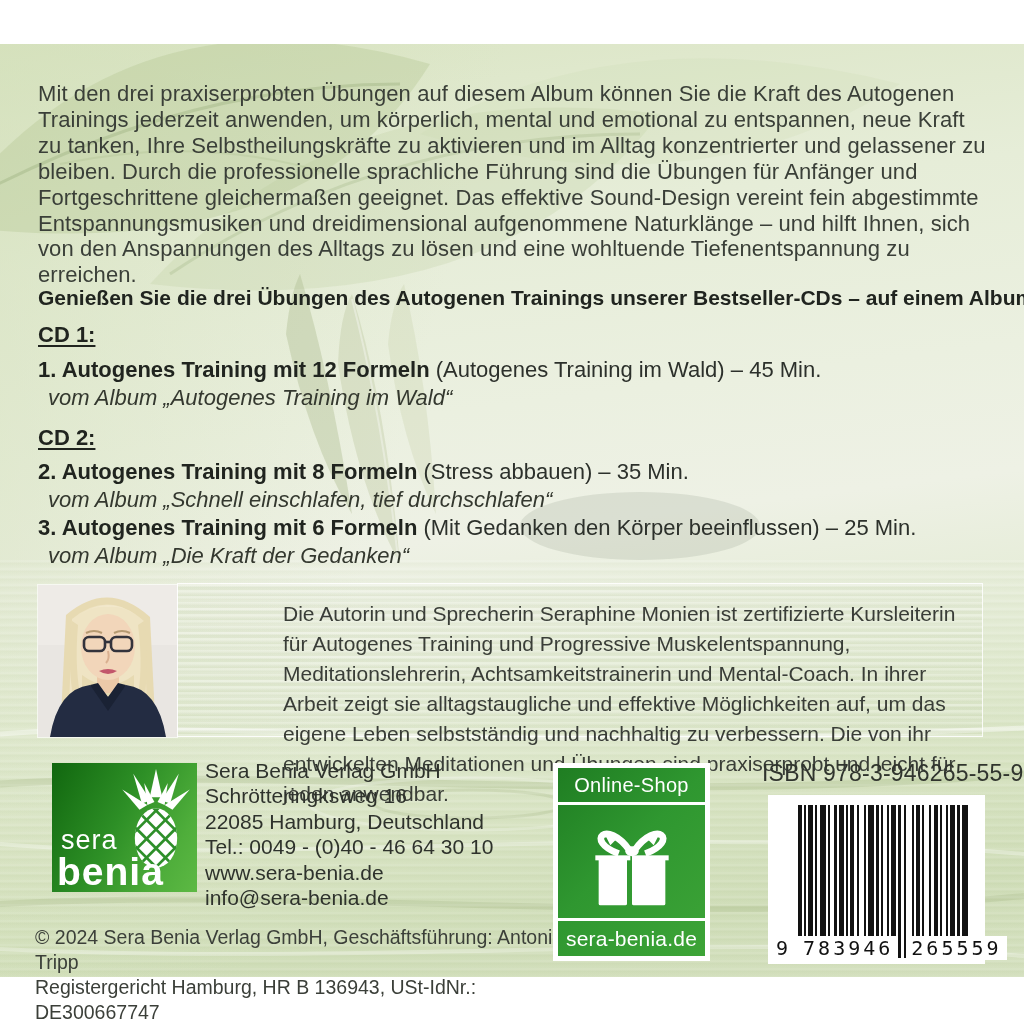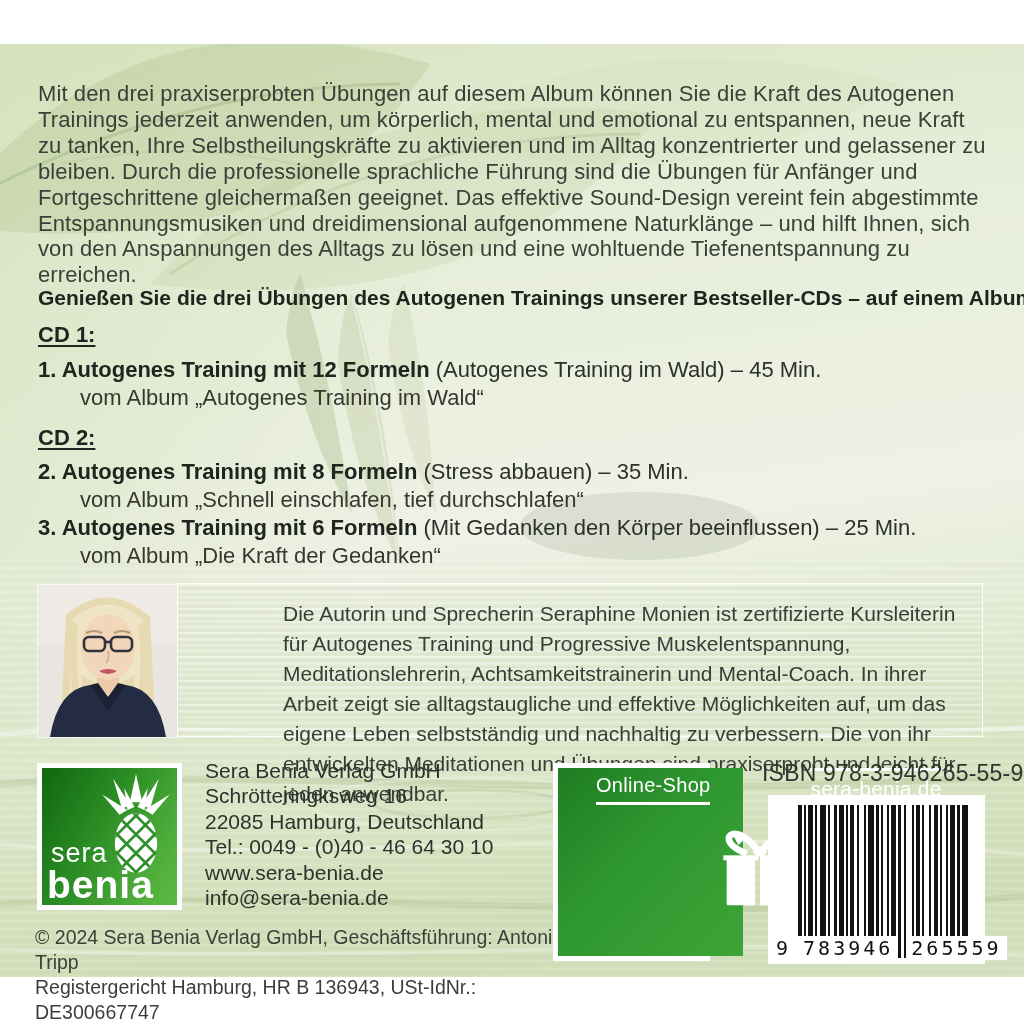--- a/index.html
+++ b/index.html
@@ -38,42 +38,42 @@
   }
   .cd-heading{
     font-size:22px;font-weight:bold;color:#20241f;
     text-decoration:underline;text-underline-offset:3px;
   }
   .cd1{left:38px;top:278px;}
   .cd2{left:38px;top:381px;}
   .track{left:38px;width:970px;font-size:22px;color:#2c302b;line-height:28px;white-space:nowrap;}
   .t1{top:312px;} .t2{top:414px;} .t3{top:470px;}
   .track .tb{font-weight:bold;color:#20241f;}
-  .track .album{display:block;margin-left:42px;color:#34382f;}
+  .track .album{display:block;margin-left:10px;font-style:italic;color:#34382f;}
   
   .author-photo{
     left:38px;top:541px;width:139px;height:152px;
     box-shadow:0 0 0 1px rgba(255,255,255,.65);
     overflow:hidden;background:#e9e7e3;
   }
   .author-photo svg{display:block;width:100%;height:100%;}
   .author-box{
     left:177px;top:539px;width:806px;height:154px;box-sizing:border-box;
     border:1px solid rgba(255,255,255,.85);
     background:repeating-linear-gradient(180deg,
       rgba(255,255,255,.20) 0 2px, rgba(186,200,163,.12) 3px 6px);
   }
   .author-text{
     position:absolute;left:105px;top:15px;width:675px;
     font-size:21px;line-height:30px;color:#393d37;
   }
   
   .logo-box{
-    left:37px;top:719px;width:145px;height:147px;background:#ffffff;
-    padding:5px;box-sizing:border-box;
+    left:52px;top:719px;width:145px;height:129px;background:#ffffff;
+    box-sizing:border-box;
   }
   .logo-inner{
     position:relative;width:100%;height:100%;
     background:linear-gradient(118deg,#11670f 0%,#2d8f26 45%,#4fae3b 80%,#5db944 100%);
   }
   .logo-word1{position:absolute;left:9px;bottom:36px;color:#fff;font-size:27px;letter-spacing:1px;font-weight:500;}
   .logo-word2{position:absolute;left:5px;bottom:-2px;color:#fff;font-size:39px;letter-spacing:1px;font-weight:600;margin-top:8px;}
   .pineapple{position:absolute;right:2px;top:6px;width:78px;height:102px;}
   .address{
     left:205px;top:714px;width:340px;
@@ -81,23 +81,22 @@
   }
   .copyright{
     left:35px;top:881px;width:540px;
     font-size:19.5px;line-height:25px;color:#3b3f39;
   }
   .shop-box{
     left:553px;top:719px;width:157px;height:198px;background:#ffffff;
     padding:5px;box-sizing:border-box;
   }
   .shop-inner{
-    width:100%;height:100%;display:flex;
+    width:100%;height:100%;display:flex;flex-direction:column;
     background:linear-gradient(135deg,#1f7d22 0%,#2f9730 45%,#3da437 100%);
-    padding-left:38px;
   }
   .shop-header{
     height:34px;flex:0 0 auto;border-bottom:3px solid #fff;
     display:flex;align-items:center;justify-content:center;
     color:#fff;font-size:20px;letter-spacing:.3px;
   }
   .shop-mid{flex:1;display:flex;align-items:center;justify-content:center;}
   .shop-mid svg{width:100px;height:100px;}
   .shop-footer{
     height:35px;flex:0 0 auto;border-top:3px solid #fff;

